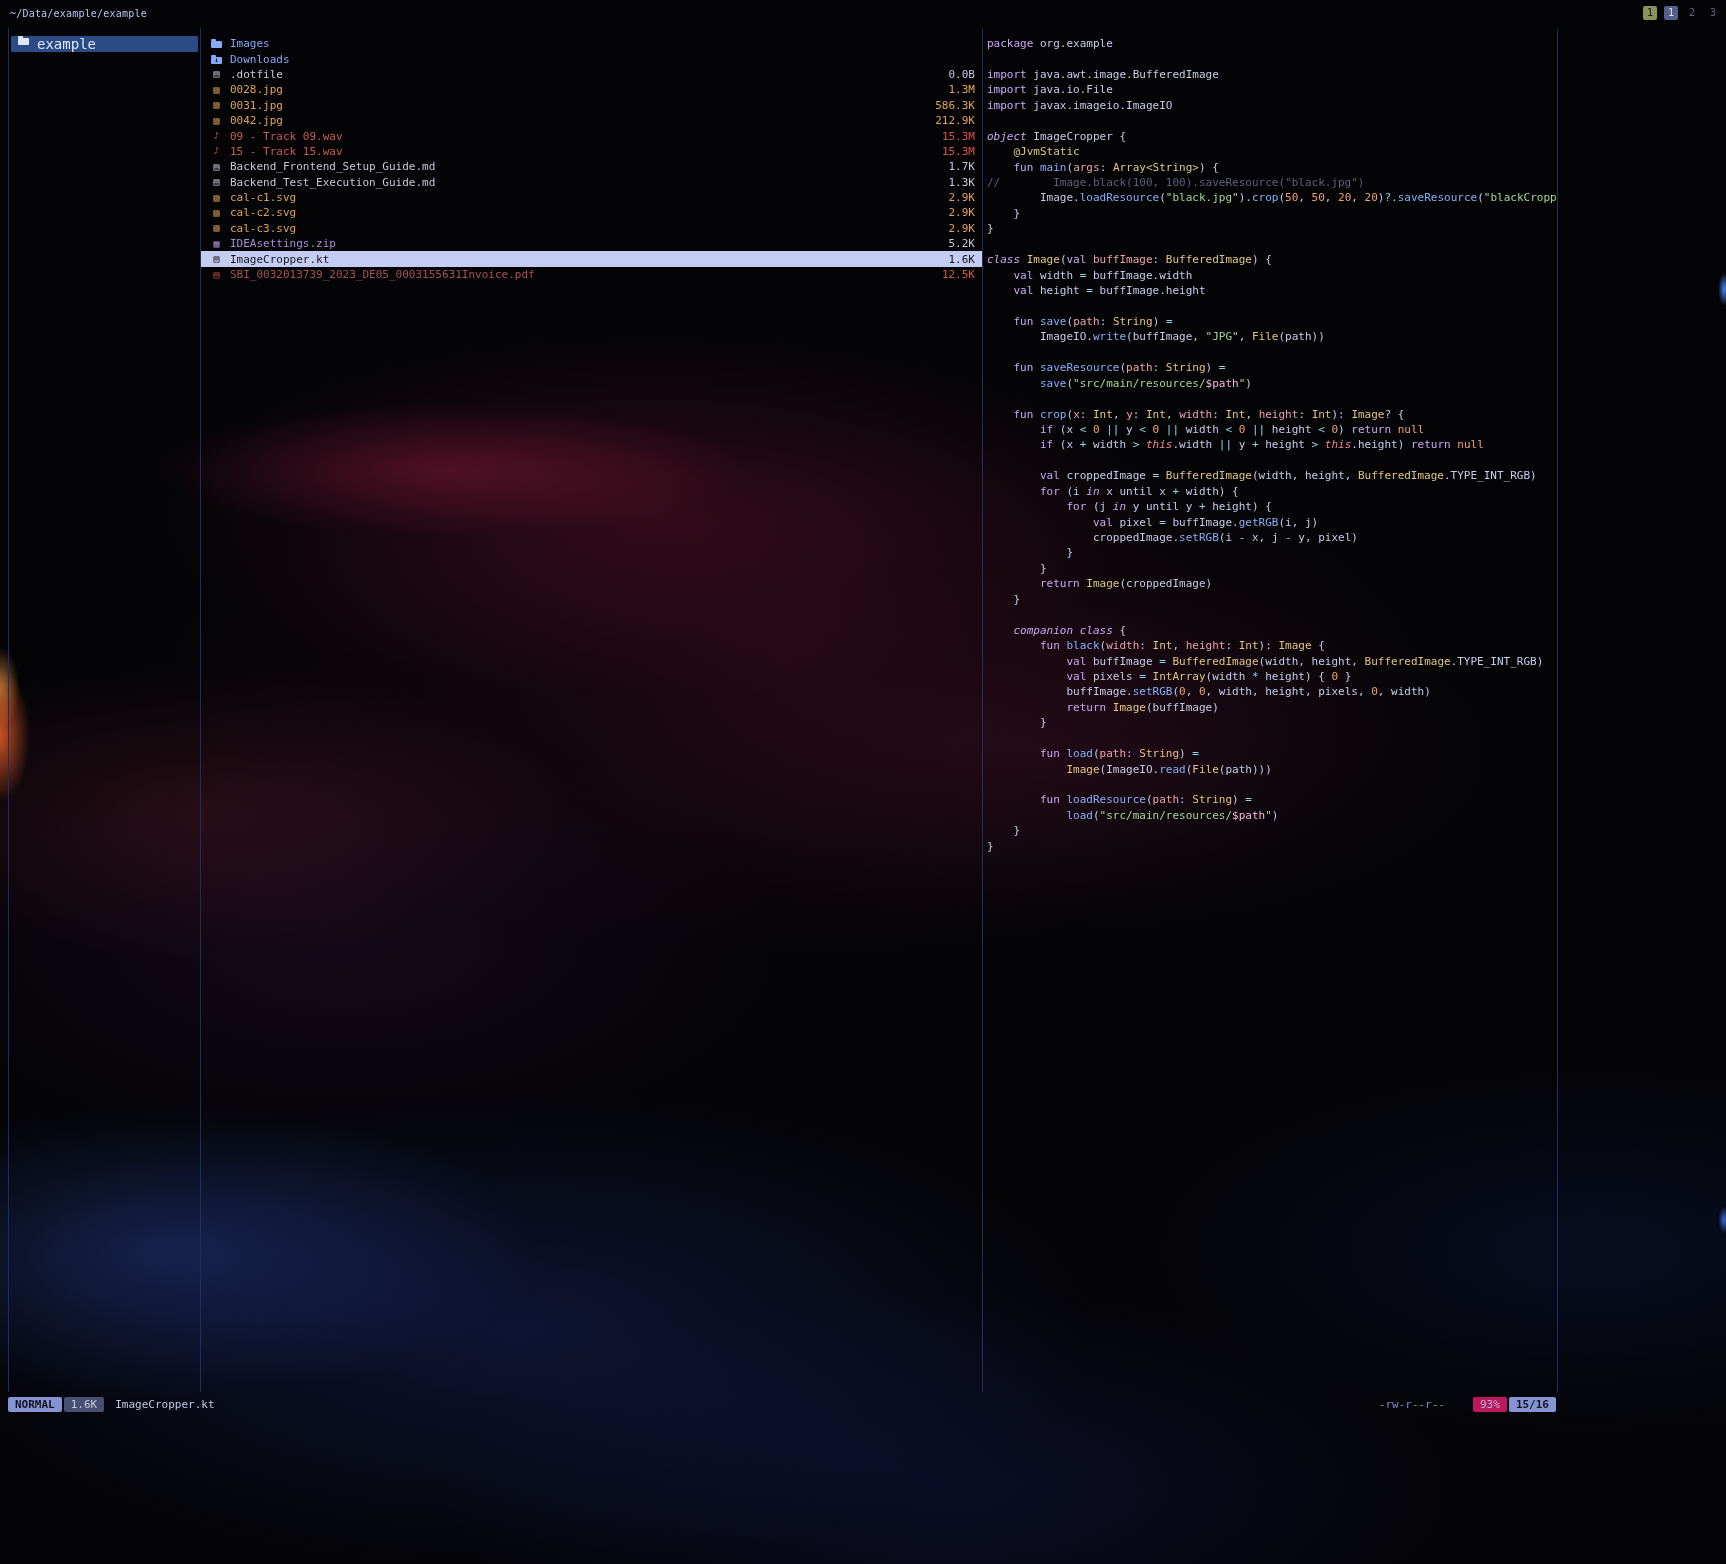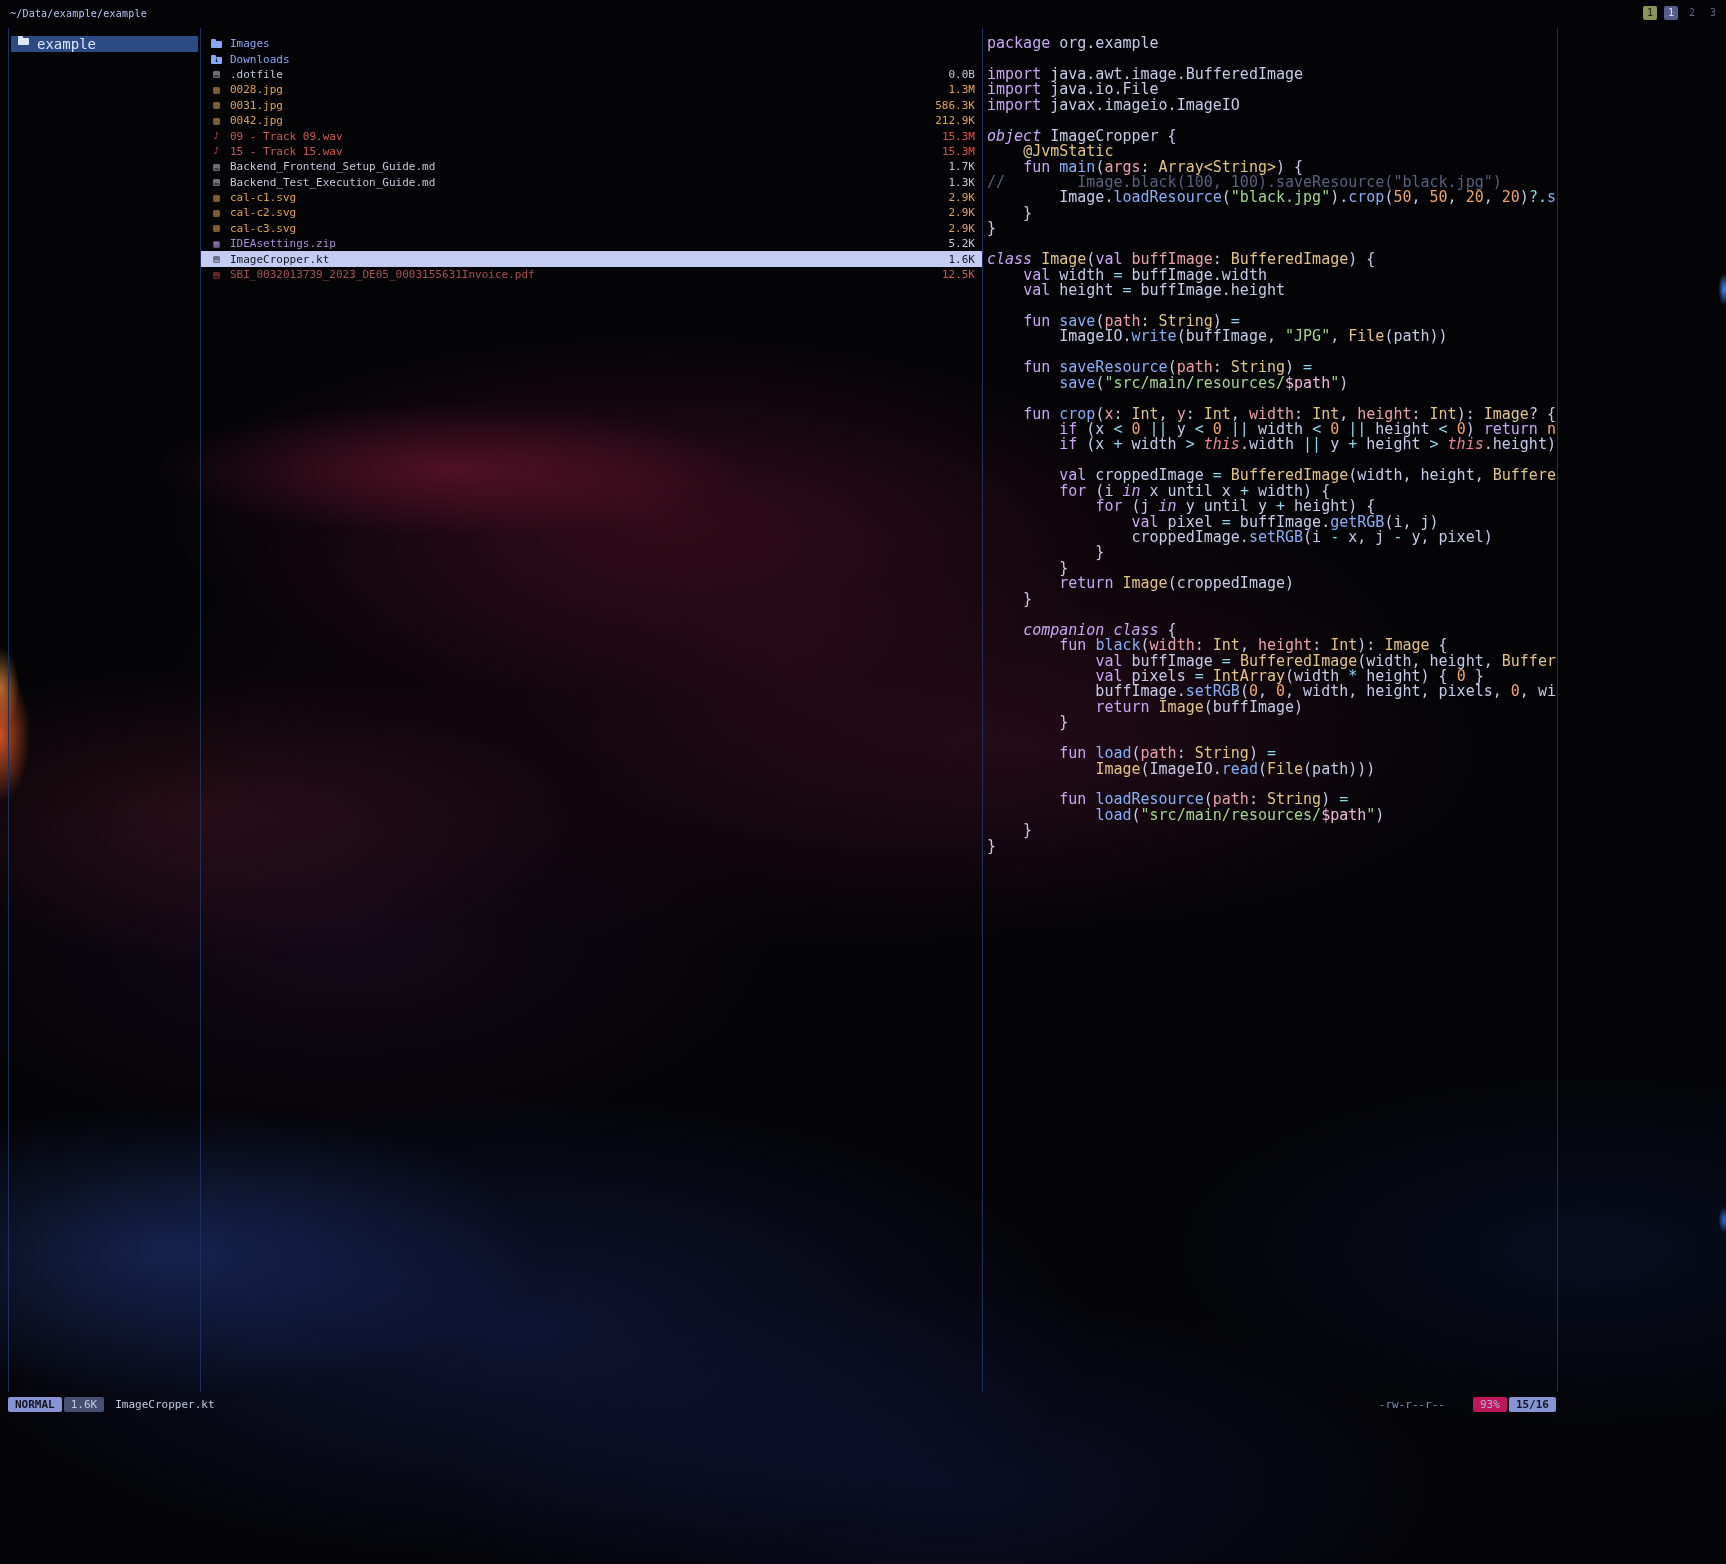--- a/index.html
+++ b/index.html
@@ -63,21 +63,21 @@
   
   .ficon{width:13px;flex:none;display:inline-flex;justify-content:center;
     font-size:10px;line-height:12px;}
   .ficon.folder{position:relative;width:11px;height:7px;background:currentColor;
     border-radius:1px;margin:2px 1px 0 1px;}
   .ficon.folder::before{content:"";position:absolute;top:-2px;left:0;width:5px;height:2px;
     background:currentColor;border-radius:1px 1px 0 0;}
   .ficon.folder.dl::after{content:"↓";position:absolute;inset:0;color:#0a0c16;
     font-size:7px;line-height:7px;text-align:center;font-weight:bold;}
   
-  .code-line{white-space:pre;font-size:15px;line-height:15.45px;height:15.45px;
+  .code-line{white-space:pre;font-size:11px;line-height:15.45px;height:15.45px;
     color:#c6cbe8;overflow:hidden;}
   .tk-k{color:#c9a7f5;}
   .tk-ki{color:#c9a7f5;font-style:italic;}
   .tk-f{color:#87b0f7;}
   .tk-y{color:#e2c580;}
   .tk-s{color:#a3d68f;}
   .tk-n{color:#f0a36b;}
   .tk-c{color:#5a607e;}
   .tk-o{color:#8fd7ea;}
   .tk-p{color:#eba0ac;}

